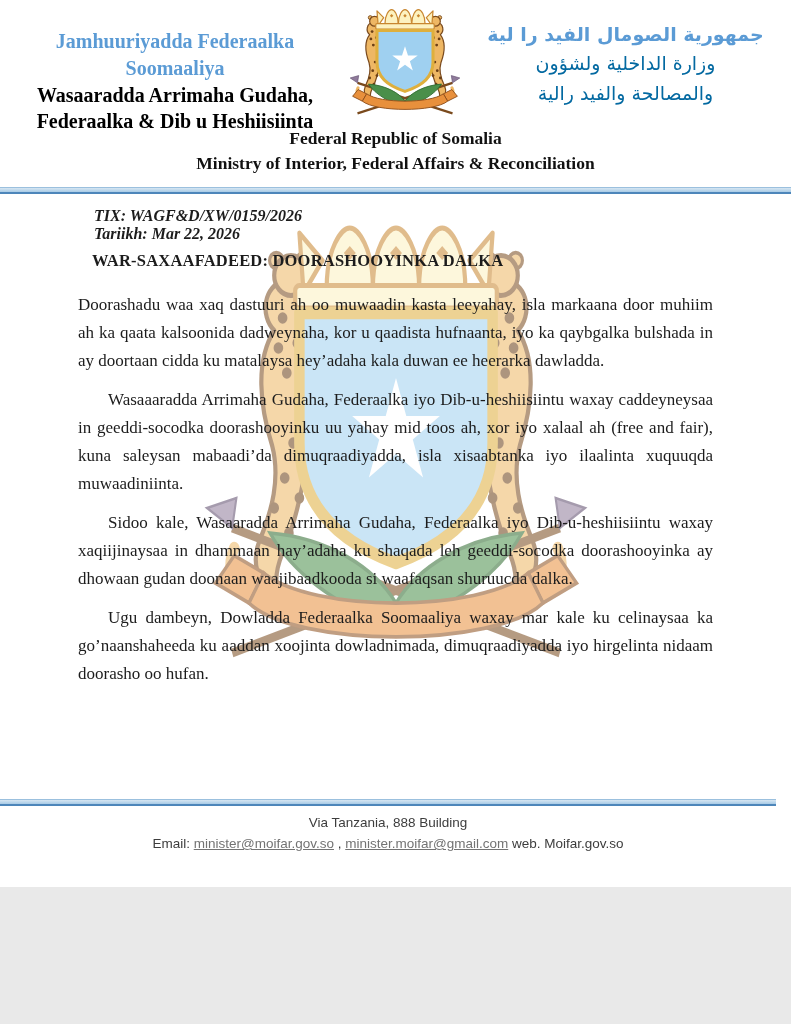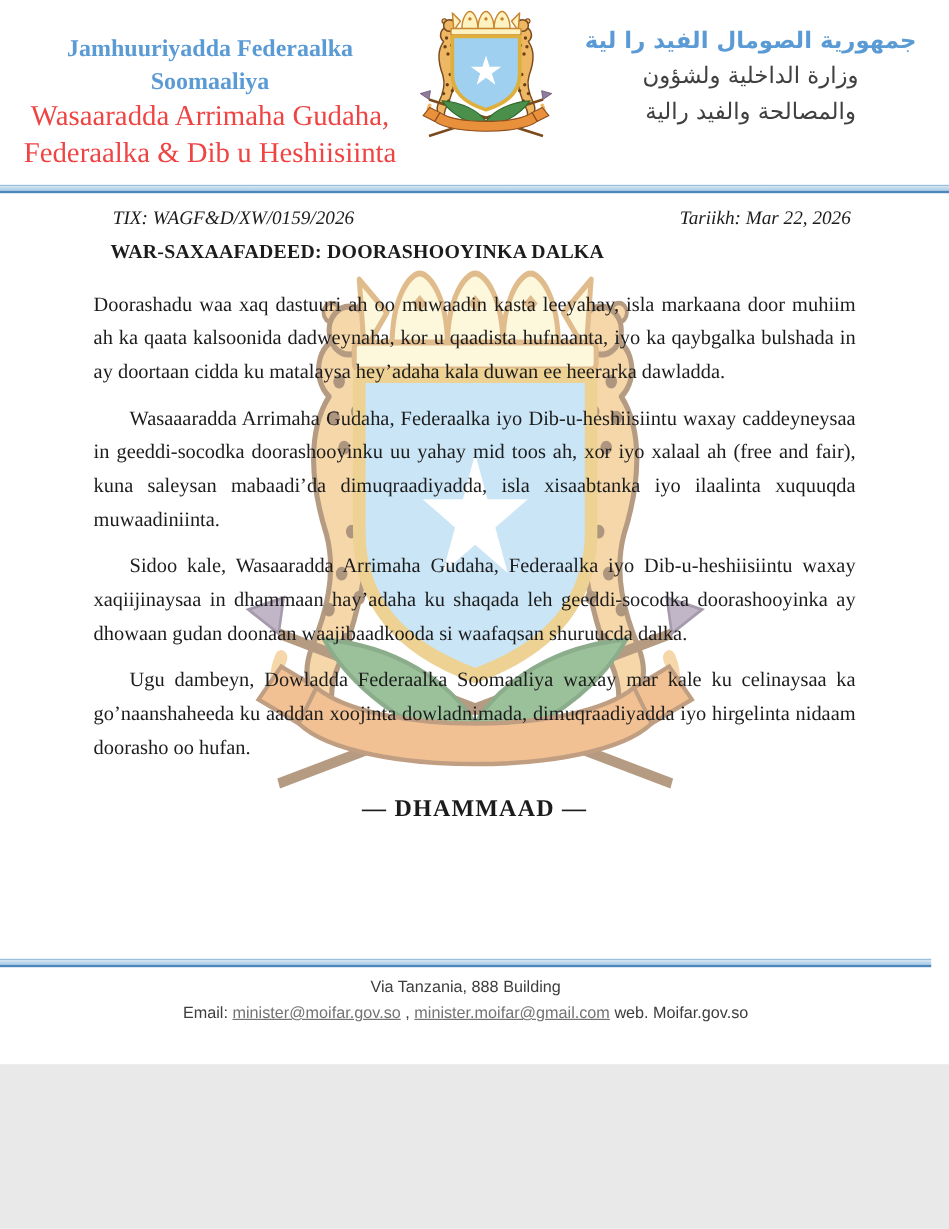--- a/index.html
+++ b/index.html
@@ -9,38 +9,38 @@
     margin:0 auto;
     background:#ffffff;
     overflow:hidden;
     font-family:"Liberation Serif", serif;
     color:#1c1c1c;
   }
   
   .hdr{display:flex;align-items:flex-start;padding:6px 14px 0 14px;}
   .hdr-left{width:322px;text-align:center;padding-top:22px;}
   .hdr-left .hl1{font-size:20px;font-weight:bold;color:#5b9bd5;line-height:1.35;}
-  .hdr-left .hl2{font-size:24px;font-weight:normal;color:#ef4444;line-height:1.3;}
+  .hdr-left .hl2{font-size:20px;font-weight:bold;color:#000000;line-height:1.3;}
   .hdr-emblem{width:134px;flex:0 0 auto;margin:0 2px;}
   .hdr-right{flex:1;text-align:center;padding-top:14px;direction:rtl;
     font-family:"DejaVu Sans", sans-serif;}
   .hdr-right .ar1{font-size:19px;font-weight:bold;color:#5b9bd5;line-height:1.55;}
-  .hdr-right .ar2{font-size:19px;color:#404040;line-height:1.55;}
+  .hdr-right .ar2{font-size:19px;color:#0369a1;line-height:1.55;}
   .hdr-en{text-align:center;font-weight:bold;font-size:17.5px;line-height:1.45;
     margin-top:-8px;color:#111;position:relative;z-index:2;}
   
   .rule{
     height:4px;background:linear-gradient(#d6e6f2,#a8cbe6);
     border-top:1px solid #9bc0de;border-bottom:2px solid #4d86ba;
   }
   .rule-top{margin-top:10px;}
   
   .meta{display:flex;justify-content:space-between;
-    padding:13px 82px 0 94px;font-size:16px;font-weight:normal;font-style:italic;
-    position:relative;z-index:2;}
+    padding:13px 82px 0 94px;font-size:16px;font-weight:bold;font-style:italic;
+    position:relative;z-index:2;flex-direction:column;}
   .doc-title{margin:8px 0 0 92px;font-size:16.5px;font-weight:bold;
     letter-spacing:.2px;position:relative;z-index:2;}
   
   .watermark{position:absolute;top:213px;left:50%;transform:translateX(-50%);
     z-index:0;opacity:.55;pointer-events:none;}
   
   .bodytext{position:relative;z-index:1;margin:20px 78px 0 78px;
     font-size:17px;line-height:28px;text-align:justify;}
   .bodytext p{margin:0 0 11px 0;text-indent:30px;}
   .bodytext p.noind{text-indent:0;}
@@ -129,20 +129,24 @@
           <use href="#coa"></use>
         </svg>
     </div>
     <div class="hdr-right">
       <div class="ar1">جمهورية الصومال الفيد را لية</div>
       <div class="ar2">وزارة الداخلية ولشؤون</div>
       <div class="ar2">والمصالحة والفيد رالية</div>
     </div>
   </header>
 
+  <div class="hdr-en">
+    <div>Federal Republic of Somalia</div>
+    <div>Ministry of Interior, Federal Affairs &amp; Reconciliation</div>
+  </div>
 
   <div class="rule rule-top"></div>
 
   <div class="meta">
     <span>TIX: WAGF&amp;D/XW/0159/2026</span>
     <span>Tariikh: Mar 22, 2026</span>
   </div>
 
   <div class="doc-title">WAR-SAXAAFADEED: DOORASHOOYINKA DALKA</div>
 
@@ -152,21 +156,20 @@
       </svg>
   </div>
 
   <div class="bodytext">
     <p class="noind">Doorashadu waa xaq dastuuri ah oo muwaadin kasta leeyahay, isla markaana door muhiim ah ka qaata kalsoonida dadweynaha, kor u qaadista hufnaanta, iyo ka qaybgalka bulshada in ay doortaan cidda ku matalaysa hey’adaha kala duwan ee heerarka dawladda.</p>
     <p>Wasaaaradda Arrimaha Gudaha, Federaalka iyo Dib-u-heshiisiintu waxay caddeyneysaa in geeddi-socodka doorashooyinku uu yahay mid toos ah, xor iyo xalaal ah (free and fair), kuna saleysan mabaadi’da dimuqraadiyadda, isla xisaabtanka iyo ilaalinta xuquuqda muwaadiniinta.</p>
     <p>Sidoo kale, Wasaaradda Arrimaha Gudaha, Federaalka iyo Dib-u-heshiisiintu waxay xaqiijinaysaa in dhammaan hay’adaha ku shaqada leh geeddi-socodka doorashooyinka ay dhowaan gudan doonaan waajibaadkooda si waafaqsan shuruucda dalka.</p>
     <p>Ugu dambeyn, Dowladda Federaalka Soomaaliya waxay mar kale ku celinaysaa ka go’naanshaheeda ku aaddan xoojinta dowladnimada, dimuqraadiyadda iyo hirgelinta nidaam doorasho oo hufan.</p>
   </div>
 
-  <div class="closing">— DHAMMAAD —</div>
 
   <footer class="ftr">
     <div class="rule"></div>
     <div class="ftr-text">
       <div>Via Tanzania, 888 Building</div>
       <div>
         <span class="plain">Email:</span>
         <a href="#">minister@moifar.gov.so</a><span class="plain"> , </span><a href="#">minister.moifar@gmail.com</a><span class="plain"> web. Moifar.gov.so</span>
       </div>
     </div>

